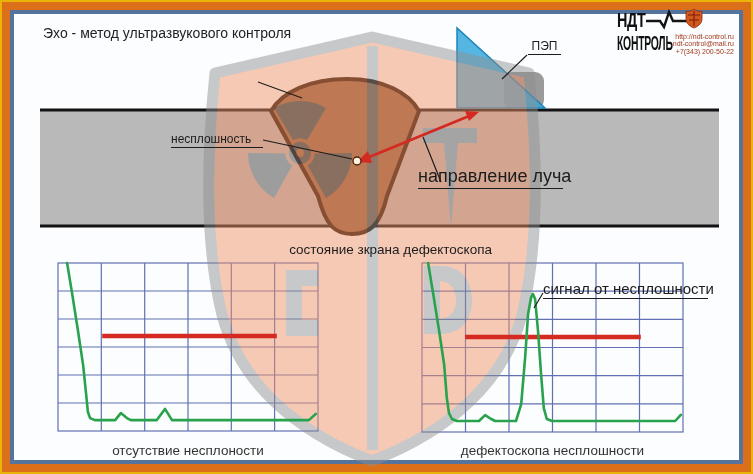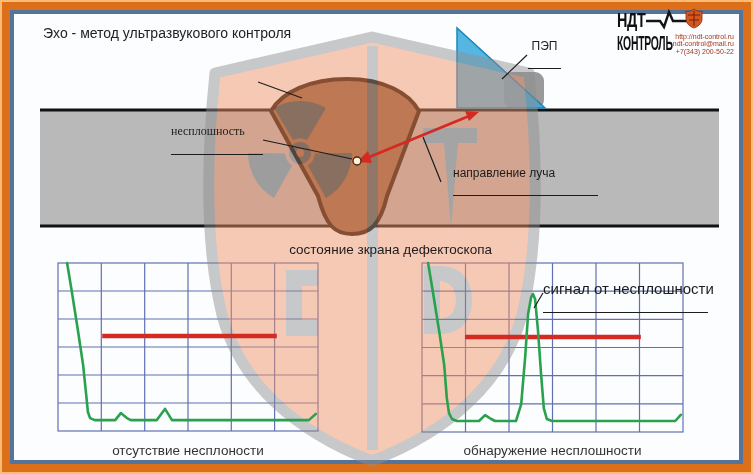--- a/index.html
+++ b/index.html
@@ -1,31 +1,31 @@
 <!DOCTYPE html>
 <html><head>
 <meta charset="utf-8">
 <style>
   html,body{margin:0;padding:0;background:#444;}
   #screen{
     position:relative;width:753px;height:474px;overflow:hidden;
-    background:#fdba74;
+    background:#eab308;
     font-family:"Liberation Sans", sans-serif;
   }
   #frame-orange{position:absolute;inset:2px;background:#db6f1a;}
   #frame-slate{position:absolute;inset:10px;background:#54749e;}
   #content{position:absolute;inset:14px;background:#fcfdff;}
   svg{position:absolute;left:0;top:0;z-index:1;}
   .t{position:absolute;z-index:2;color:#1c1c1c;white-space:nowrap;}
-  .lbl{border-bottom:1.2px solid #1c1c1c;padding-bottom:15px;font-size:12px;}
+  .lbl{border-bottom:1.2px solid #1c1c1c;padding-bottom:1px;font-size:12px;}
   #title{left:43px;top:25px;font-size:14px;color:#222;}
   #label-weld{left:130px;top:66px;width:129px;}
-  #label-flaw{left:171px;top:124px;width:92px;font-family:Liberation Serif, serif;}
+  #label-flaw{left:171px;top:132px;width:92px;}
   #label-probe{left:528px;top:39px;width:33px;text-align:center;}
-  #label-beam{left:453px;top:166px;width:145px;font-size:12px;}
+  #label-beam{left:418px;top:166px;width:145px;font-size:18px;}
   #label-signal{left:543px;top:280px;width:165px;font-size:15px;}
   #screen-caption{left:252px;top:242px;width:240px;text-align:right;font-size:13.5px;}
   #caption-left{left:58px;top:443px;width:260px;text-align:center;font-size:13.5px;color:#333;}
   #caption-right{left:422px;top:443px;width:261px;text-align:center;font-size:13.5px;color:#333;}
   #logo-top{left:617px;top:9px;font-size:20px;font-weight:bold;color:#111;
     transform:scaleX(0.72);transform-origin:left top;letter-spacing:-0.5px;}
   #logo-bottom{left:617px;top:32px;font-size:20px;font-weight:bold;color:#111;
     transform:scaleX(0.52);transform-origin:left top;letter-spacing:-0.5px;}
   #contacts{left:656px;top:33px;width:78px;text-align:right;font-size:7px;
     line-height:7.4px;color:#a23a1c;}
@@ -116,21 +116,21 @@
 
   <div class="t" id="title">Эхо - метод ультразвукового контроля</div>
 
   <div class="t lbl" id="label-flaw">несплошность</div>
   <div class="t lbl" id="label-probe">ПЭП</div>
   <div class="t lbl" id="label-beam">направление луча</div>
   <div class="t lbl" id="label-signal">сигнал от несплошности</div>
 
   <div class="t" id="screen-caption">состояние зкрана дефектоскопа</div>
   <div class="t" id="caption-left">отсутствие несплоности</div>
-  <div class="t" id="caption-right">обнаружение несплошности</div>
+  <div class="t" id="caption-right">дефектоскопа несплошности</div>
 
   <div class="t" id="logo-top">НДТ</div>
   <div class="t" id="logo-bottom">КОНТРОЛЬ</div>
   <div class="t" id="contacts">
     <div>http://ndt-control.ru</div>
     <div>ndt-control@mail.ru</div>
     <div>+7(343) 200-50-22</div>
   </div>
 </div>
 

